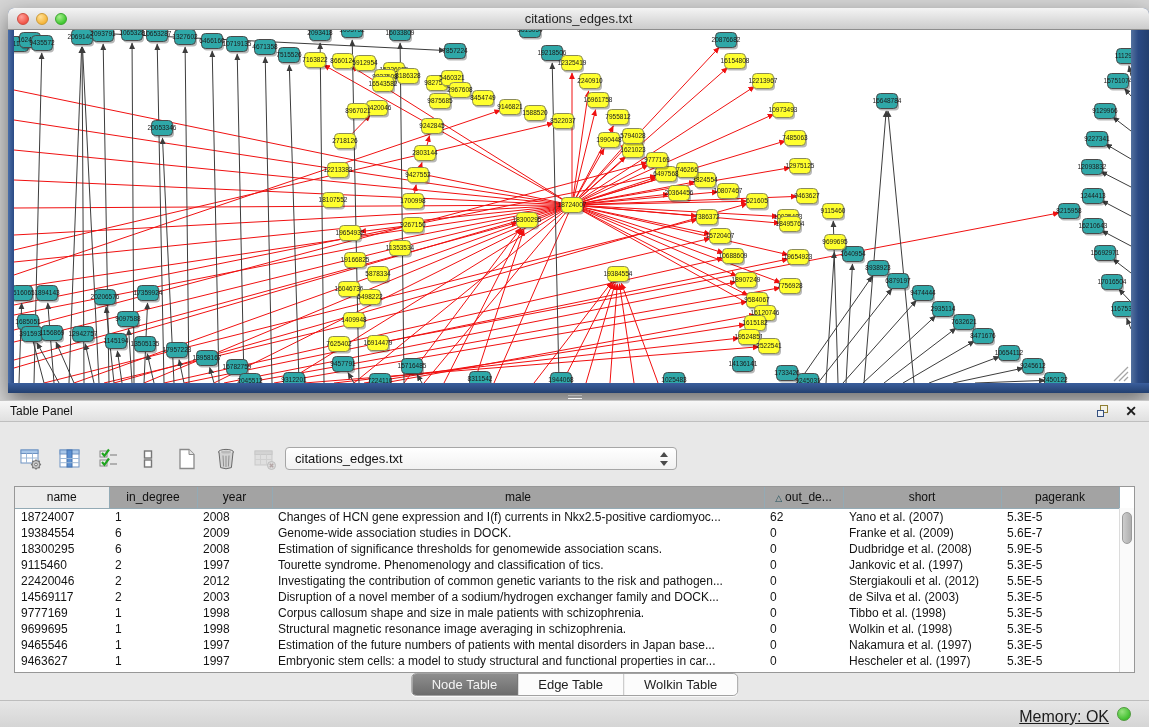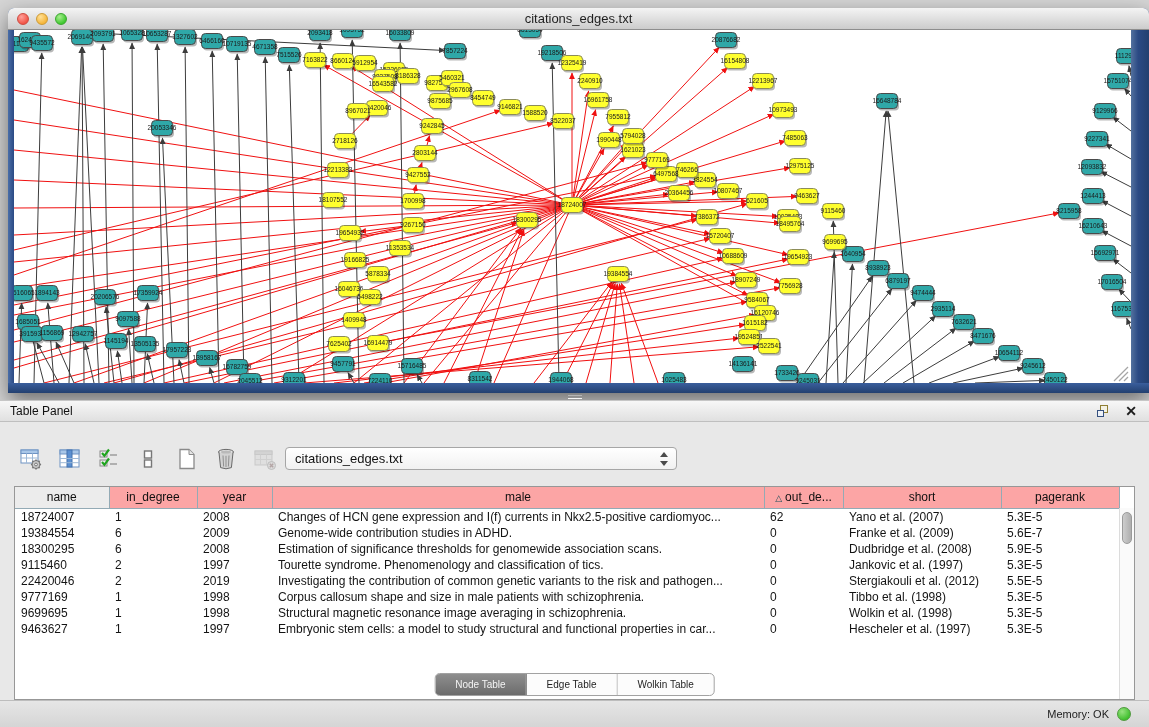--- a/index.html
+++ b/index.html
@@ -45,43 +45,43 @@
   .tbtn.disabled { opacity:.55; }
   .combo { position:absolute; left:285px; top:447px; width:392px; height:23px;
            background:linear-gradient(#FFFFFF,#F1F1F1); border:1px solid #A6A6A6; border-radius:4px;
            font-size:13px; color:#111; line-height:21px; padding-left:9px; }
   .combo .arrows { position:absolute; right:7px; top:4px; width:9px; height:14px; }
   .combo .arrows .up { position:absolute; top:0; left:0; width:0; height:0;
         border-left:4.5px solid transparent; border-right:4.5px solid transparent; border-bottom:5px solid #4A4A4A; }
   .combo .arrows .dn { position:absolute; bottom:0; left:0; width:0; height:0;
         border-left:4.5px solid transparent; border-right:4.5px solid transparent; border-top:5px solid #4A4A4A; }
 
-  .tablebox { position:absolute; left:14px; top:486px; width:1121px; height:214px;
+  .tablebox { position:absolute; left:14px; top:486px; width:1121px; height:187px;
               background:#fff; border:1px solid #979797; }
   table.grid { border-collapse:collapse; table-layout:fixed; width:1104px; font-size:12px; }
-  table.grid th { height:21px; background:#fca5a5; border-right:1px solid #93AAB5; border-bottom:1px solid #93AAB5;
+  table.grid th { height:21px; background:#a3a3a3; border-right:1px solid #93AAB5; border-bottom:1px solid #93AAB5;
                   font-weight:normal; font-size:12px; color:#101010; text-align:center; overflow:hidden; white-space:nowrap; }
   table.grid th.keycol { background:#ECECEC; }
   table.grid th .sortglyph { font-size:9px; margin-right:3px; color:#20505C; }
   table.grid td { height:16px; line-height:16px; padding:0 6px; color:#141414;
                   white-space:nowrap; overflow:hidden; font-size:12px; }
   .vscroll { position:absolute; right:0; top:21px; bottom:0; width:15px; background:#FAFAFA; border-left:1px solid #DCDCDC; }
   .vthumb { position:absolute; left:2px; top:4px; width:10px; height:32px; border-radius:6px;
             background:linear-gradient(90deg,#CDCDCD,#AEAEAE); border:1px solid #9A9A9A; }
 
   .tabsbar { position:absolute; top:673px; left:50%; transform:translateX(-50%); height:23px;
              display:flex; border:1px solid #A2A2A2; border-radius:5px; overflow:hidden;
              background:#FCFCFC; box-shadow:0 1px 0 rgba(255,255,255,.7); }
-  .tab { padding:0 20px; line-height:21px; font-size:10px; color:#1E1E1E; border-right:1px solid #C2C2C2; }
+  .tab { padding:0 20px; line-height:21px; font-size:13px; color:#1E1E1E; border-right:1px solid #C2C2C2; }
   .tab:last-child { border-right:none; }
   .tab.selected { background:linear-gradient(#8E8E8E,#6C6C6C); color:#F4F4F4; border-right:1px solid #5E5E5E; }
 
   .statusbar { position:absolute; left:0; top:700px; width:1149px; height:27px;
                background:linear-gradient(#E6E6E6,#D5D5D5); border-top:1px solid #BDBDBD; }
-  .memlabel { position:absolute; right:40px; top:7px; font-size:11px; color:#1C1C1C; }
+  .memlabel { position:absolute; right:40px; top:7px; font-size:16px; color:#1C1C1C;text-decoration:underline; }
   .memdot { position:absolute; right:18px; top:6px; width:14px; height:14px; border-radius:50%;
             background:radial-gradient(circle at 35% 30%, #96E27E, #3DBE2B 75%); border:1px solid #4E9A3C; }
 
   .splitter-notch { position:absolute; left:568px; top:395px; width:14px; height:4px;
                     border-top:1px solid #B5B5B5; border-bottom:1px solid #F5F5F5; }
 </style>
 </head>
 <body>
 
 <div class="gwindow">
@@ -1091,21 +1091,21 @@
           <td>2008</td>
           <td>Changes of HCN gene expression and I(f) currents in Nkx2.5-positive cardiomyoc...</td>
           <td>62</td>
           <td>Yano et al. (2007)</td>
           <td>5.3E-5</td>
         </tr>
         <tr>
           <td>19384554</td>
           <td>6</td>
           <td>2009</td>
-          <td>Genome-wide contribution studies in ADHD.</td>
+          <td>Genome-wide association studies in DOCK.</td>
           <td>0</td>
           <td>Franke et al. (2009)</td>
           <td>5.6E-7</td>
         </tr>
         <tr>
           <td>18300295</td>
           <td>6</td>
           <td>2008</td>
           <td>Estimation of significance thresholds for genomewide association scans.</td>
           <td>0</td>
@@ -1117,45 +1117,63 @@
           <td>2</td>
           <td>1997</td>
           <td>Tourette syndrome. Phenomenology and classification of tics.</td>
           <td>0</td>
           <td>Jankovic et al. (1997)</td>
           <td>5.3E-5</td>
         </tr>
         <tr>
           <td>22420046</td>
           <td>2</td>
-          <td>2019</td>
+          <td>2012</td>
           <td>Investigating the contribution of common genetic variants to the risk and pathogen...</td>
           <td>0</td>
           <td>Stergiakouli et al. (2012)</td>
           <td>5.5E-5</td>
+        </tr>
+        <tr>
+          <td>14569117</td>
+          <td>2</td>
+          <td>2003</td>
+          <td>Disruption of a novel member of a sodium/hydrogen exchanger family and DOCK...</td>
+          <td>0</td>
+          <td>de Silva et al. (2003)</td>
+          <td>5.3E-5</td>
         </tr>
         <tr>
           <td>9777169</td>
           <td>1</td>
           <td>1998</td>
           <td>Corpus callosum shape and size in male patients with schizophrenia.</td>
           <td>0</td>
           <td>Tibbo et al. (1998)</td>
           <td>5.3E-5</td>
         </tr>
         <tr>
           <td>9699695</td>
           <td>1</td>
           <td>1998</td>
           <td>Structural magnetic resonance image averaging in schizophrenia.</td>
           <td>0</td>
           <td>Wolkin et al. (1998)</td>
           <td>5.3E-5</td>
         </tr>
         <tr>
+          <td>9465546</td>
+          <td>1</td>
+          <td>1997</td>
+          <td>Estimation of the future numbers of patients with mental disorders in Japan base...</td>
+          <td>0</td>
+          <td>Nakamura et al. (1997)</td>
+          <td>5.3E-5</td>
+        </tr>
+        <tr>
           <td>9463627</td>
           <td>1</td>
           <td>1997</td>
           <td>Embryonic stem cells: a model to study structural and functional properties in car...</td>
           <td>0</td>
           <td>Hescheler et al. (1997)</td>
           <td>5.3E-5</td>
         </tr>
       </tbody>
   </table>

